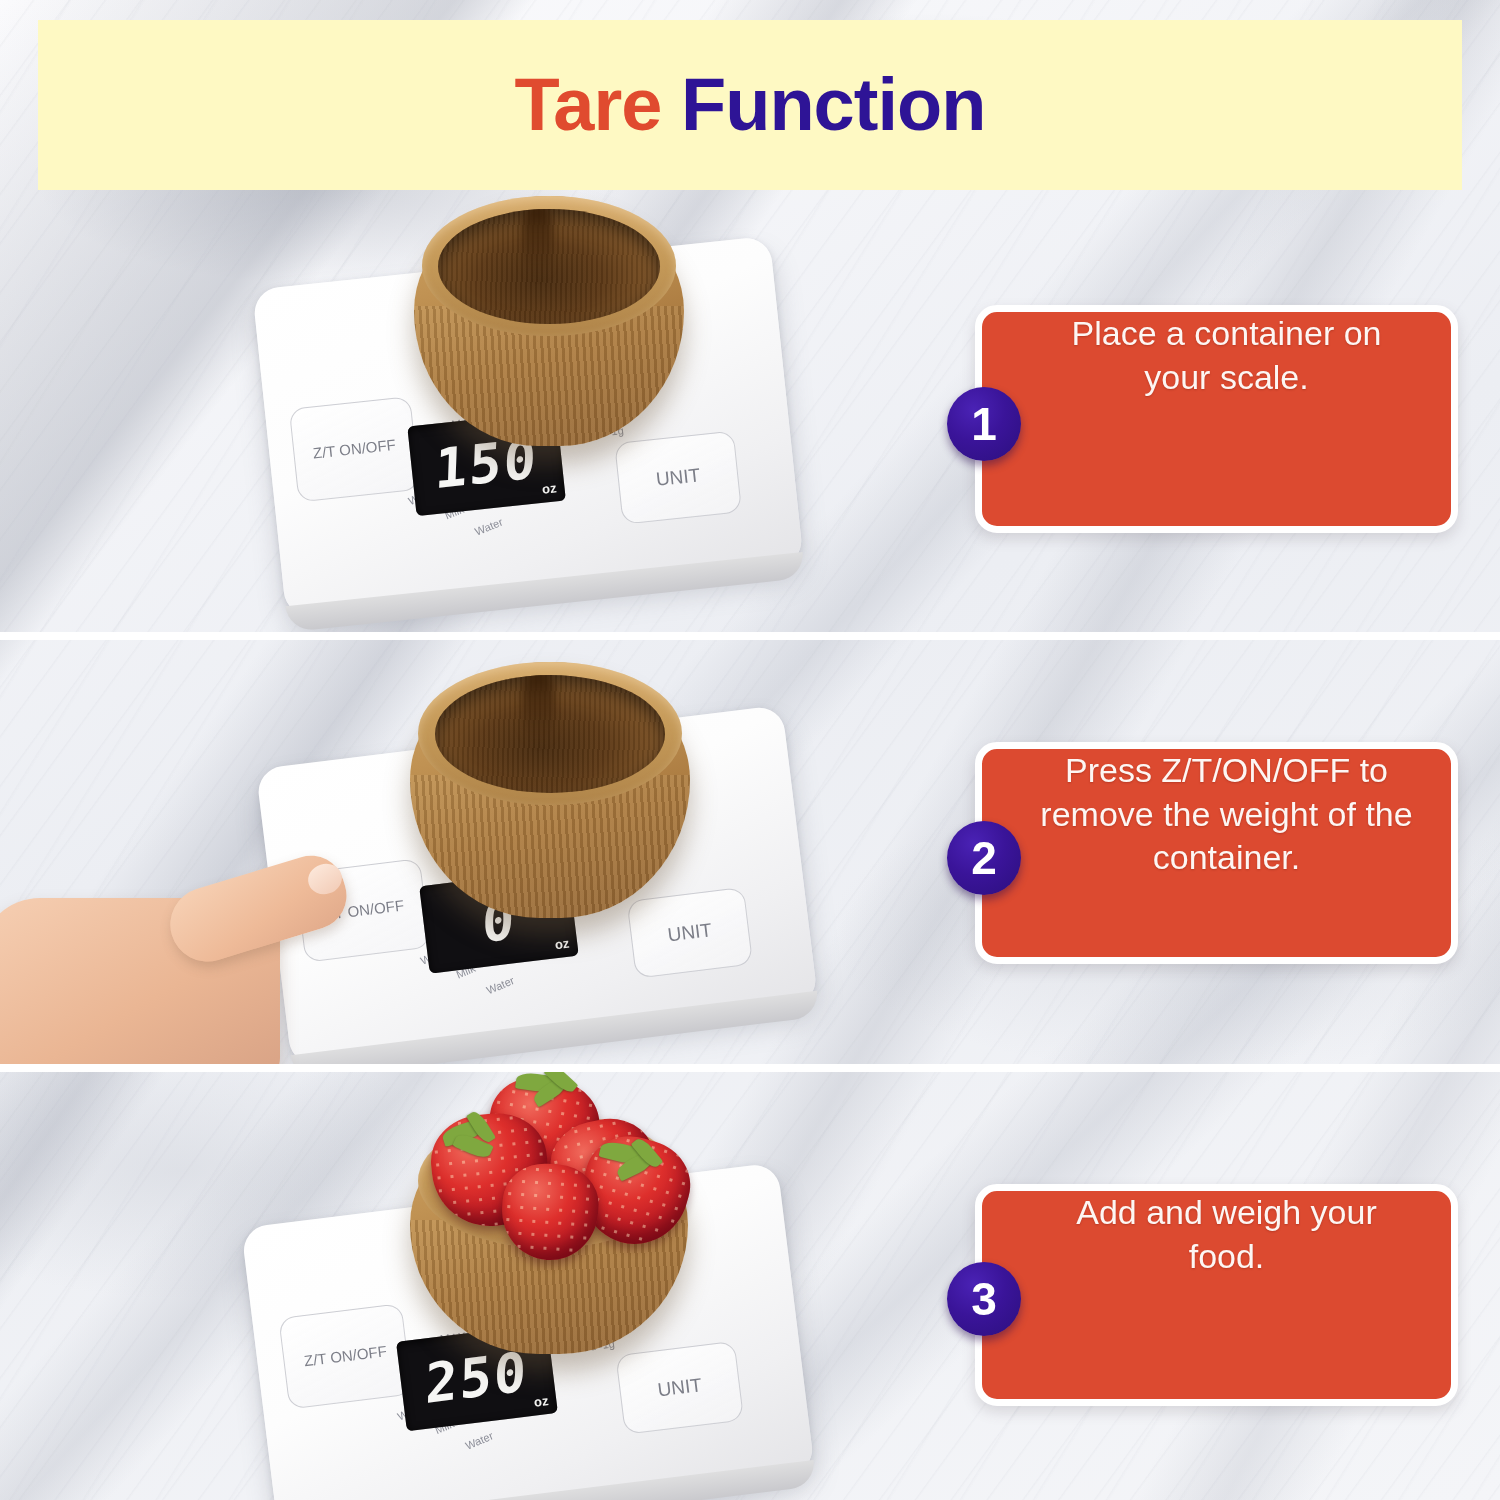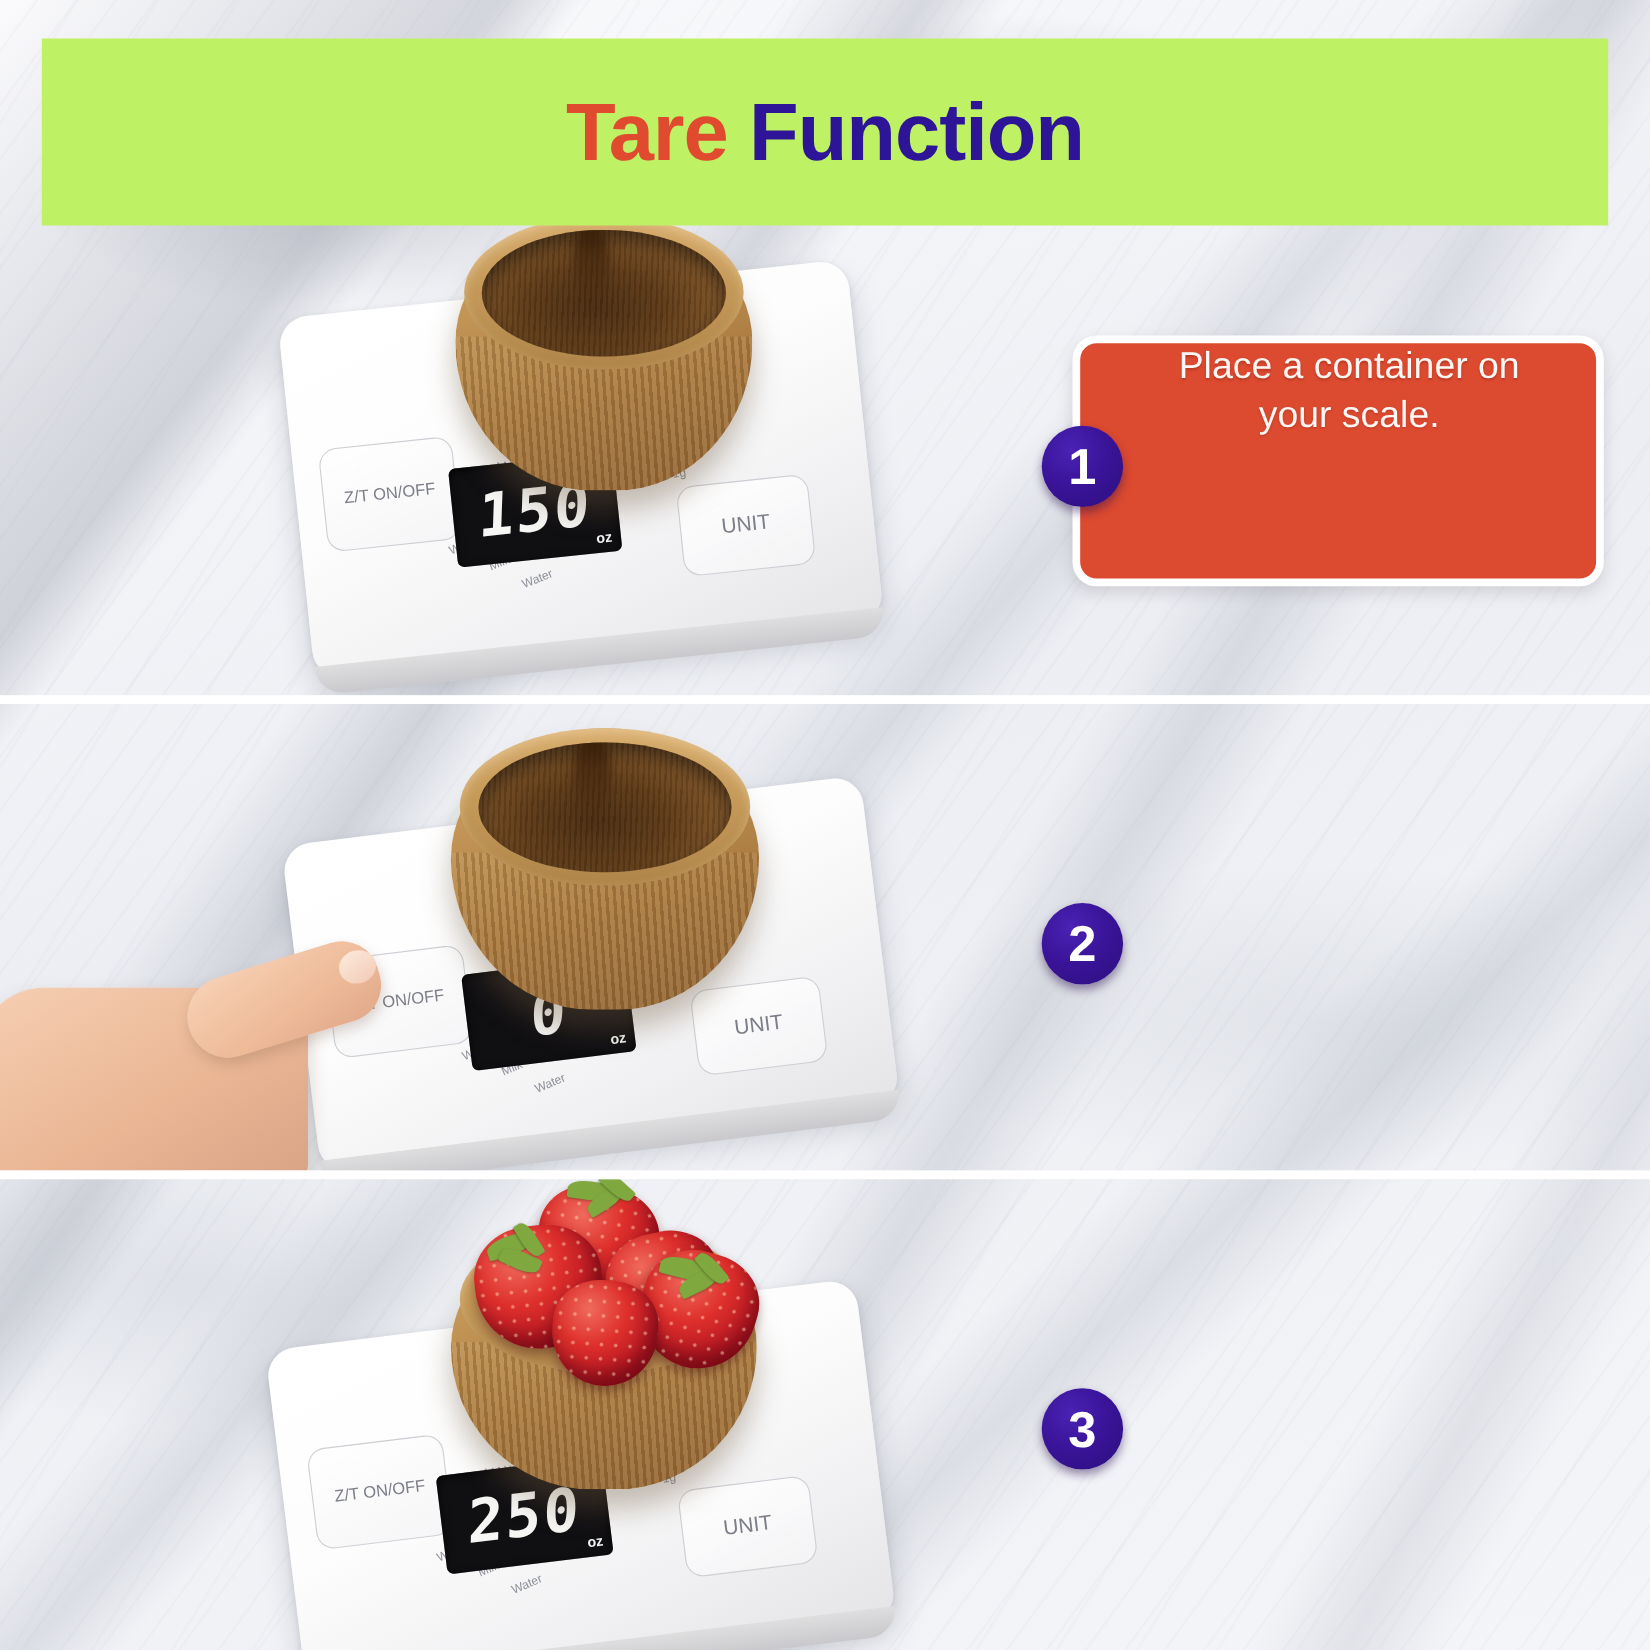--- a/index.html
+++ b/index.html
@@ -43,22 +43,22 @@
   #panel2{top:640px;height:424px;}
   #panel2 .pbg{top:-640px;}
   #panel3{top:1072px;height:428px;}
   #panel3 .pbg{top:-1072px;}
   .divider{position:absolute;left:0;width:1500px;background:#ffffff;}
   #div1{top:632px;height:8px;}
   #div2{top:1064px;height:8px;}
 
   
   .title-banner{
-    position:absolute;left:38px;top:35px;width:1424px;height:170px;
-    background:#bef264;display:flex;align-items:center;justify-content:center;
+    position:absolute;left:38px;top:20px;width:1424px;height:170px;
+    background:#fef9c3;display:flex;align-items:center;justify-content:center;
   }
   .title{
     font-size:74px;font-weight:bold;letter-spacing:-1px;line-height:1;
     white-space:nowrap;
   }
   .title .t1{color:#E04B2F;}
   .title .t2{color:#2E1496;}
 
   .scale-body{
     position:absolute;
@@ -260,20 +260,23 @@
                   box-shadow:0 10px 18px rgba(120,90,70,.28);"></div>
       <div style="position:absolute;left:148px;top:36px;width:180px;height:74px;
                   border-radius:44px 40px 40px 44px;transform:rotate(-17deg);
                   background-image:linear-gradient(160deg,#f7d2b6 0%,#eeba98 60%,#e0a98a 100%);
                   box-shadow:0 6px 12px rgba(120,90,70,.25);"></div>
       <div style="position:absolute;left:288px;top:28px;width:34px;height:30px;border-radius:50%;
                   transform:rotate(-17deg);
                   background-image:linear-gradient(160deg,#fdeadd,#f2cbb6);"></div>
     </div>
 
+    <div class="card" style="left:975px;top:102px;width:483px;height:222px;">
+      <div class="card-text">Press Z/T/ON/OFF to remove the weight of the container.</div>
+    </div>
     <div class="badge" style="left:947px;top:181px;">2</div>
   </div>
 
   <div class="panel" id="panel3">
     <div class="pbg marble"></div>
     <div class="pbg marble-fine"></div>
 
     <div class="scale-body" style="left:258px;top:122px;width:540px;height:312px;transform:rotate(-7deg);">
       <div class="scale-edge"></div>
       <div class="btn-outline" style="left:26px;top:94px;width:122px;height:90px;font-size:15px;">
@@ -320,20 +323,23 @@
         <div class="leaf" style="left:12px;top:14px;width:38px;height:16px;transform:rotate(24deg);"></div>
         <div class="leaf" style="left:22px;top:-4px;width:34px;height:14px;transform:rotate(58deg);"></div>
       </div>
       <div class="leafset" style="left:196px;top:66px;">
         <div class="leaf" style="left:0;top:0;width:44px;height:18px;transform:rotate(14deg);"></div>
         <div class="leaf" style="left:16px;top:14px;width:38px;height:16px;transform:rotate(-26deg);"></div>
         <div class="leaf" style="left:30px;top:2px;width:34px;height:14px;transform:rotate(50deg);"></div>
       </div>
     </div>
 
+    <div class="card" style="left:975px;top:112px;width:483px;height:222px;">
+      <div class="card-text">Add and weigh your food.</div>
+    </div>
     <div class="badge" style="left:947px;top:190px;">3</div>
   </div>
 
   <div class="divider" id="div1"></div>
   <div class="divider" id="div2"></div>
 
   <div class="title-banner">
     <div class="title">
       <span class="t1">Tare</span><span>&nbsp;</span><span class="t2">Function</span>
     </div>

